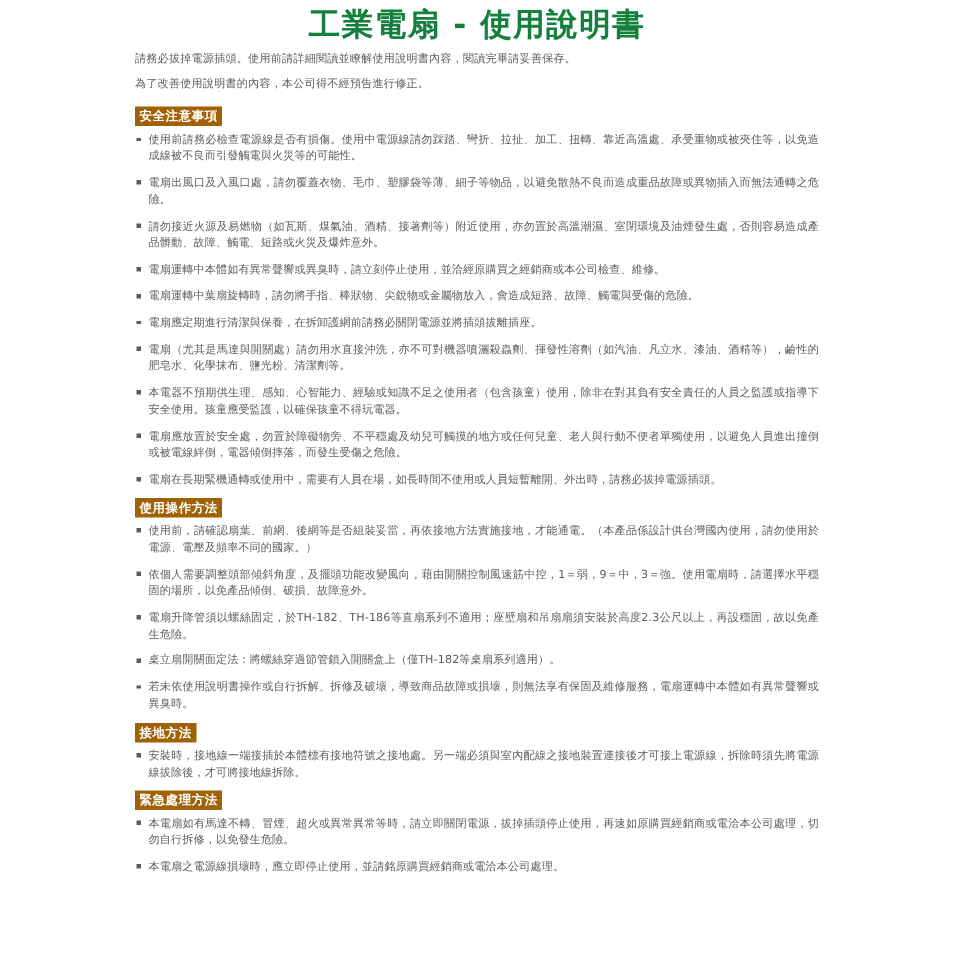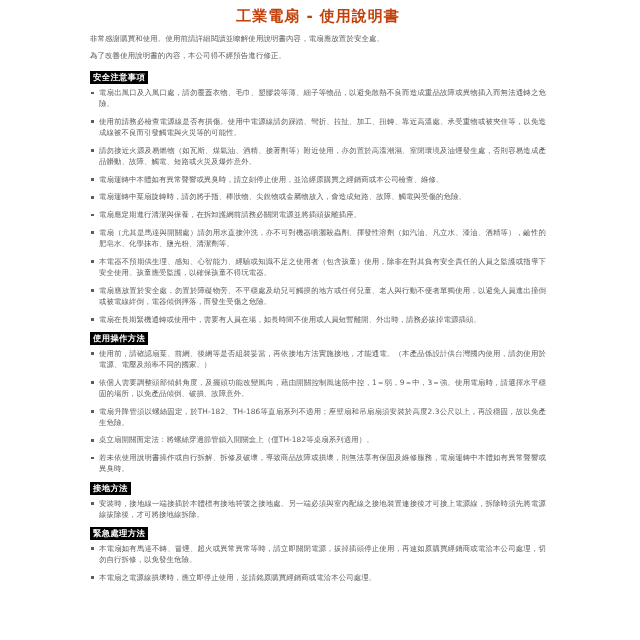--- a/index.html
+++ b/index.html
@@ -27,41 +27,41 @@
 
   .content {
     position: absolute;
     left: 90px;
     top: 6px;
     width: 456px;
   }
 
   .doc-title {
     text-align: center;
-    font-size: 15px;
+    font-size: 21px;
     line-height: 20px;
     font-weight: bold;
-    color: #c2410c;
+    color: #15803d;
     letter-spacing: 1px;
     margin: 0 0 4px 0;
     white-space: nowrap;
   }
 
   .intro-para {
     font-size: 7.4px;
     line-height: 17px;
     color: #5c5c5c;
     margin: 0;
     letter-spacing: 0.15px;
     text-align: left;
   }
 
   .section-header {
     display: inline-block;
-    background: #000000;
+    background: #a16207;
     color: #ffffff;
     font-size: 8.3px;
     font-weight: bold;
     line-height: 11px;
     padding: 1px 3px 1px 3px;
     margin: 7px 0 3px 0;
     letter-spacing: 0.4px;
   }
 
   .bullet-list {
@@ -101,28 +101,28 @@
   }
 </style>
 </head>
 <body>
 
 <div class="page">
   <div class="content">
 
     <h1 class="doc-title">工業電扇 - 使用說明書</h1>
 
-    <p class="intro-para">非常感謝購買和使用。使用前請詳細閱讀並瞭解使用說明書內容，電扇應放置於安全處。</p>
+    <p class="intro-para">請務必拔掉電源插頭。使用前請詳細閱讀並瞭解使用說明書內容，閱讀完畢請妥善保存。</p>
     <p class="intro-para">為了改善使用說明書的內容，本公司得不經預告進行修正。</p>
 
     <div class="section-block">
       <div class="section-header">安全注意事項</div>
       <ul class="bullet-list">
+        <li class="bullet-item">使用前請務必檢查電源線是否有損傷。使用中電源線請勿踩踏、彎折、拉扯、加工、扭轉、靠近高溫處、承受重物或被夾住等，以免造成線被不良而引發觸電與火災等的可能性。</li>
         <li class="bullet-item">電扇出風口及入風口處，請勿覆蓋衣物、毛巾、塑膠袋等薄、細子等物品，以避免散熱不良而造成重品故障或異物插入而無法通轉之危險。</li>
-        <li class="bullet-item">使用前請務必檢查電源線是否有損傷。使用中電源線請勿踩踏、彎折、拉扯、加工、扭轉、靠近高溫處、承受重物或被夾住等，以免造成線被不良而引發觸電與火災等的可能性。</li>
         <li class="bullet-item">請勿接近火源及易燃物（如瓦斯、煤氣油、酒精、接著劑等）附近使用，亦勿置於高溫潮濕、室閉環境及油煙發生處，否則容易造成產品髒動、故障、觸電、短路或火災及爆炸意外。</li>
         <li class="bullet-item">電扇運轉中本體如有異常聲響或異臭時，請立刻停止使用，並洽經原購買之經銷商或本公司檢查、維修。</li>
         <li class="bullet-item">電扇運轉中葉扇旋轉時，請勿將手指、棒狀物、尖銳物或金屬物放入，會造成短路、故障、觸電與受傷的危險。</li>
         <li class="bullet-item">電扇應定期進行清潔與保養，在拆卸護網前請務必關閉電源並將插頭拔離插座。</li>
         <li class="bullet-item">電扇（尤其是馬達與開關處）請勿用水直接沖洗，亦不可對機器噴灑殺蟲劑、揮發性溶劑（如汽油、凡立水、漆油、酒精等），鹼性的肥皂水、化學抹布、鹽光粉、清潔劑等。</li>
         <li class="bullet-item">本電器不預期供生理、感知、心智能力、經驗或知識不足之使用者（包含孩童）使用，除非在對其負有安全責任的人員之監護或指導下安全使用。孩童應受監護，以確保孩童不得玩電器。</li>
         <li class="bullet-item">電扇應放置於安全處，勿置於障礙物旁、不平穩處及幼兒可觸摸的地方或任何兒童、老人與行動不便者單獨使用，以避免人員進出撞倒或被電線絆倒，電器傾倒摔落，而發生受傷之危險。</li>
         <li class="bullet-item">電扇在長期緊機通轉或使用中，需要有人員在場，如長時間不使用或人員短暫離開、外出時，請務必拔掉電源插頭。</li>
       </ul>
     </div>

